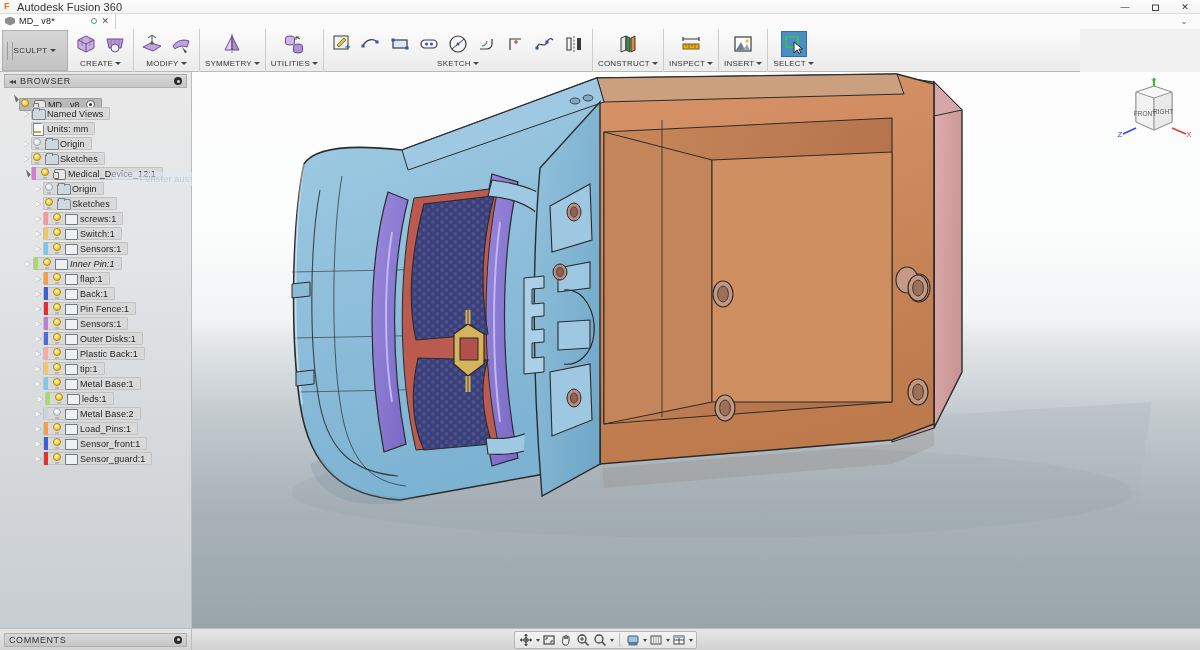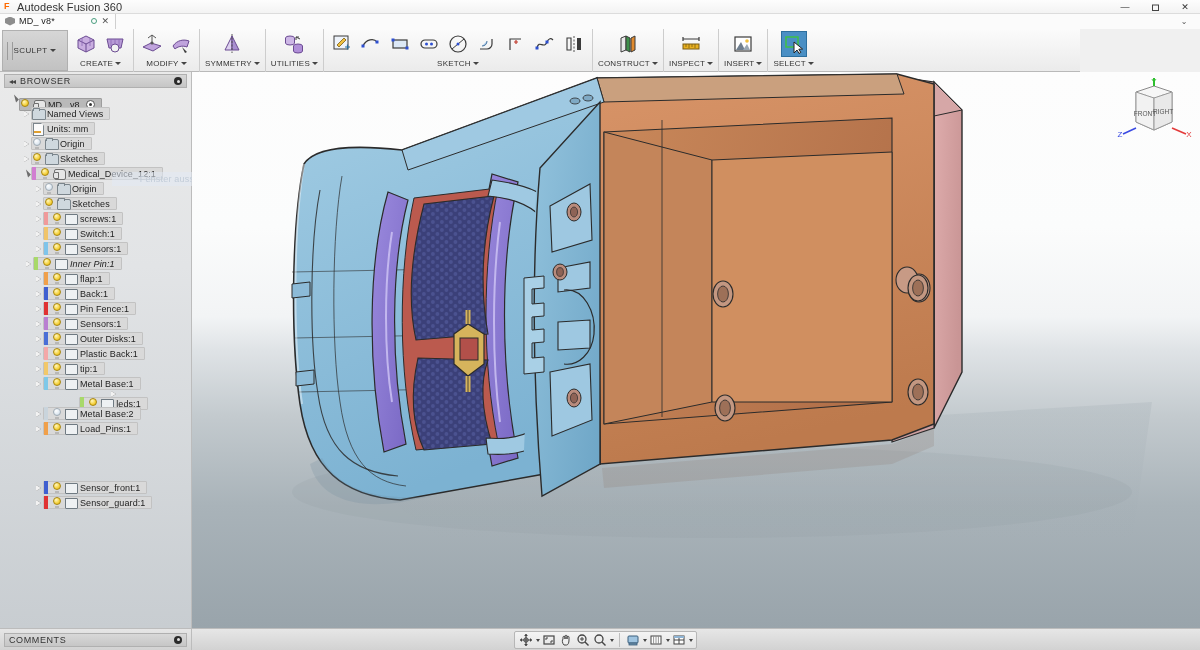--- a/index.html
+++ b/index.html
@@ -727,21 +727,21 @@
           </span>
           <span class="node">
             <span class="swatch" style="background: rgb(127, 200, 232);"></span>
             <span class="bulb">
               <i></i>
             </span>
             <span class="ico comp"></span>
             <span class="node-label">Metal Base:1</span>
           </span>
         </div>
-        <div class="trow" style="padding-left: 36px; flex-direction: column;">
+        <div class="trow" style="padding-left: 36px;">
           <span class="twist">
             <span class="tri-right"></span>
           </span>
           <span class="node">
             <span class="swatch" style="background: rgb(168, 217, 106);"></span>
             <span class="bulb">
               <i></i>
             </span>
             <span class="ico comp"></span>
             <span class="node-label">leds:1</span>
@@ -766,21 +766,21 @@
           </span>
           <span class="node">
             <span class="swatch" style="background: rgb(240, 160, 74);"></span>
             <span class="bulb">
               <i></i>
             </span>
             <span class="ico comp"></span>
             <span class="node-label">Load_Pins:1</span>
           </span>
         </div>
-        <div class="trow" style="padding-left: 34px; margin-top: 44px;">
+        <div class="trow" style="padding-left: 34px;">
           <span class="twist">
             <span class="tri-right"></span>
           </span>
           <span class="node">
             <span class="swatch" style="background: rgb(63, 95, 208);"></span>
             <span class="bulb">
               <i></i>
             </span>
             <span class="ico comp"></span>
             <span class="node-label">Sensor_front:1</span>

